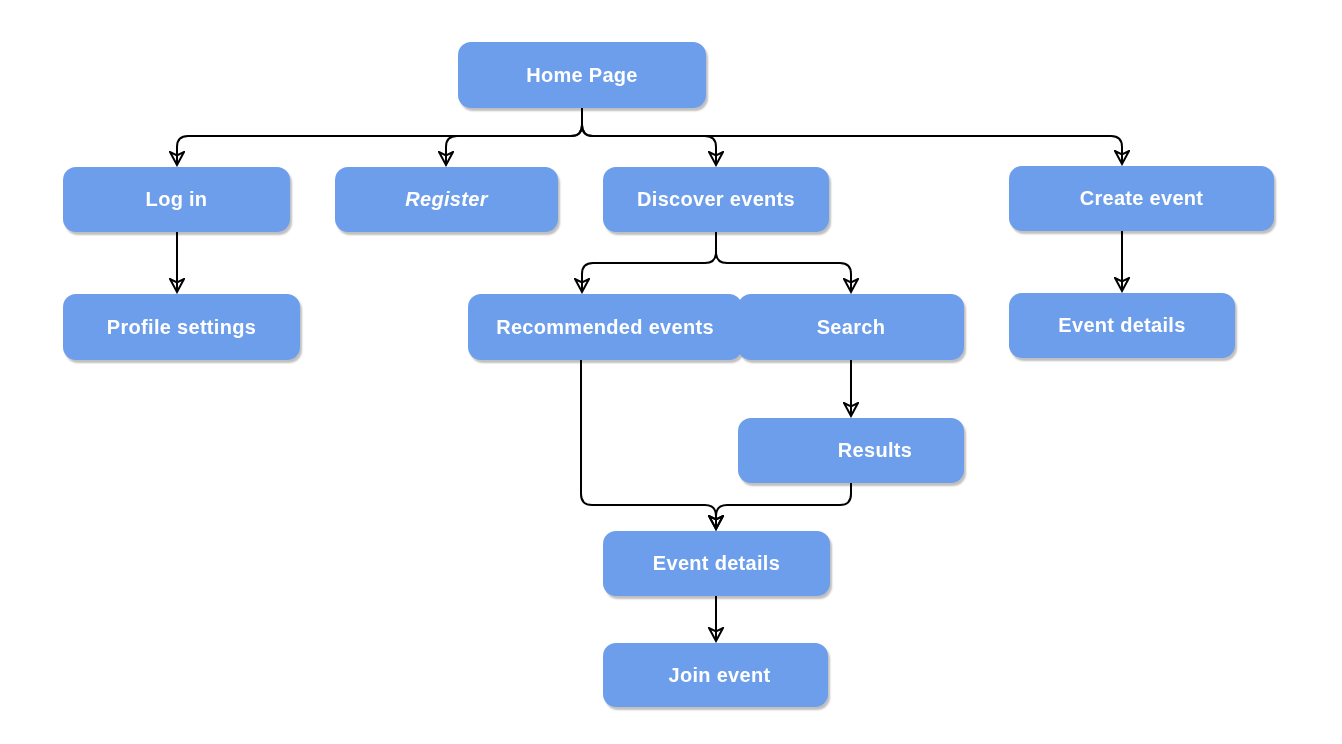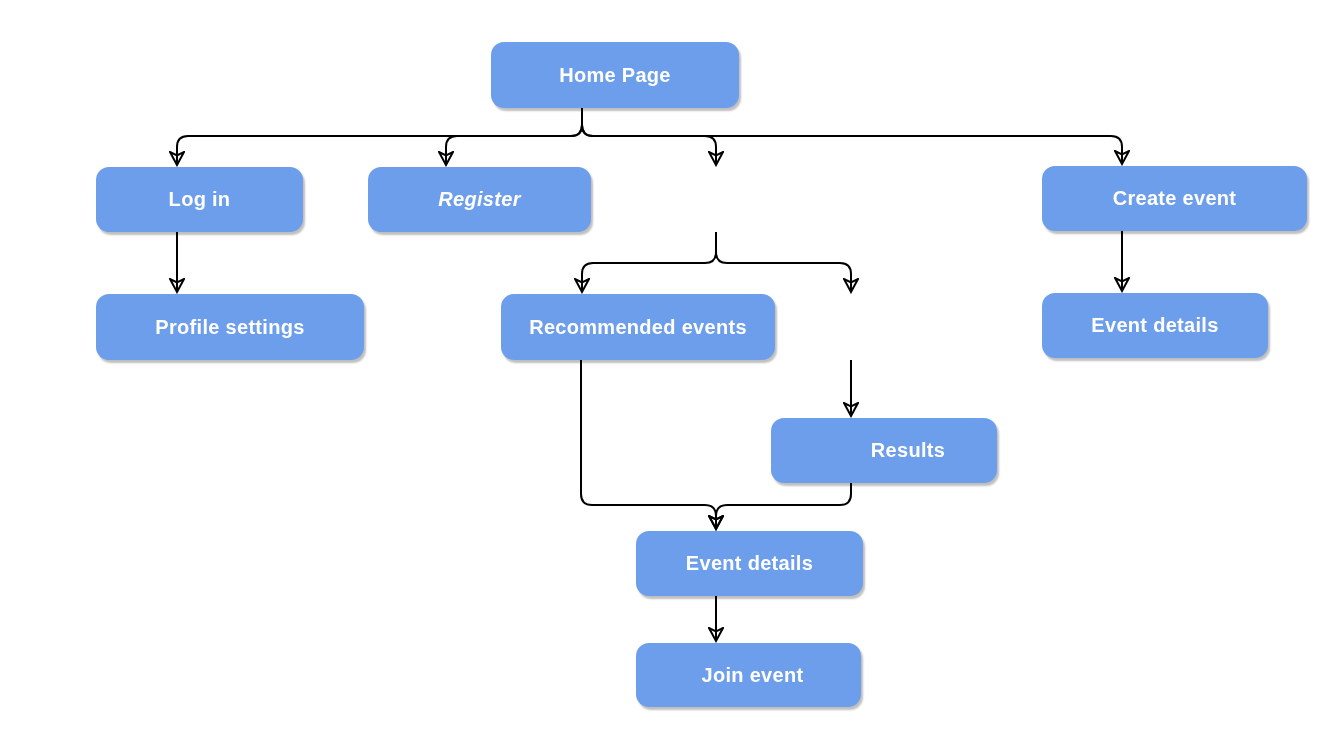--- a/index.html
+++ b/index.html
@@ -37,29 +37,28 @@
     box-shadow: 2px 3px 2px rgba(0, 0, 0, 0.25);
     display: flex;
     align-items: center;
     justify-content: center;
     text-align: center;
     font-size: 20px;
     font-weight: 700;
     letter-spacing: 0.3px;
     cursor: default;
     box-sizing: border-box;
-    margin-left: 33px;
   }
   
   #node-home-page          { left: 458px;  top: 42px;  width: 248px; height: 66px; }
-  #node-log-in             { left: 63px;   top: 167px; width: 207px; height: 65px; }
+  #node-log-in             { left: 63px;   top: 167px; width: 227px; height: 65px; }
   #node-register           { left: 335px;  top: 167px; width: 223px; height: 65px; font-style: italic; }
   #node-discover-events    { left: 603px;  top: 167px; width: 226px; height: 65px; }
   #node-create-event       { left: 1009px; top: 166px; width: 265px; height: 65px; }
-  #node-profile-settings   { left: 63px;   top: 294px; width: 268px; height: 66px; }
+  #node-profile-settings   { left: 63px;   top: 294px; width: 237px; height: 66px; }
   #node-recommended-events { left: 468px;  top: 294px; width: 274px; height: 66px; }
   #node-search             { left: 738px;  top: 294px; width: 226px; height: 66px; }
   #node-event-details-create { left: 1009px; top: 293px; width: 226px; height: 65px; }
   #node-results            { left: 738px;  top: 418px; width: 226px; height: 65px; padding-left: 48px; }
   #node-event-details-main { left: 603px;  top: 531px; width: 227px; height: 65px; }
   #node-join-event         { left: 603px;  top: 643px; width: 225px; height: 64px; padding-left: 8px; }
 </style>
 </head>
 <body>
 
@@ -87,28 +86,34 @@
 
   <div class="node" id="node-home-page">
     <span>Home Page</span>
   </div>
   <div class="node" id="node-log-in">
     <span>Log in</span>
   </div>
   <div class="node" id="node-register">
     <span>Register</span>
   </div>
+  <div class="node" id="node-discover-events">
+    <span>Discover events</span>
+  </div>
   <div class="node" id="node-create-event">
     <span>Create event</span>
   </div>
   <div class="node" id="node-profile-settings">
     <span>Profile settings</span>
   </div>
   <div class="node" id="node-recommended-events">
     <span>Recommended events</span>
+  </div>
+  <div class="node" id="node-search">
+    <span>Search</span>
   </div>
   <div class="node" id="node-event-details-create">
     <span>Event details</span>
   </div>
   <div class="node" id="node-results">
     <span>Results</span>
   </div>
   <div class="node" id="node-event-details-main">
     <span>Event details</span>
   </div>

